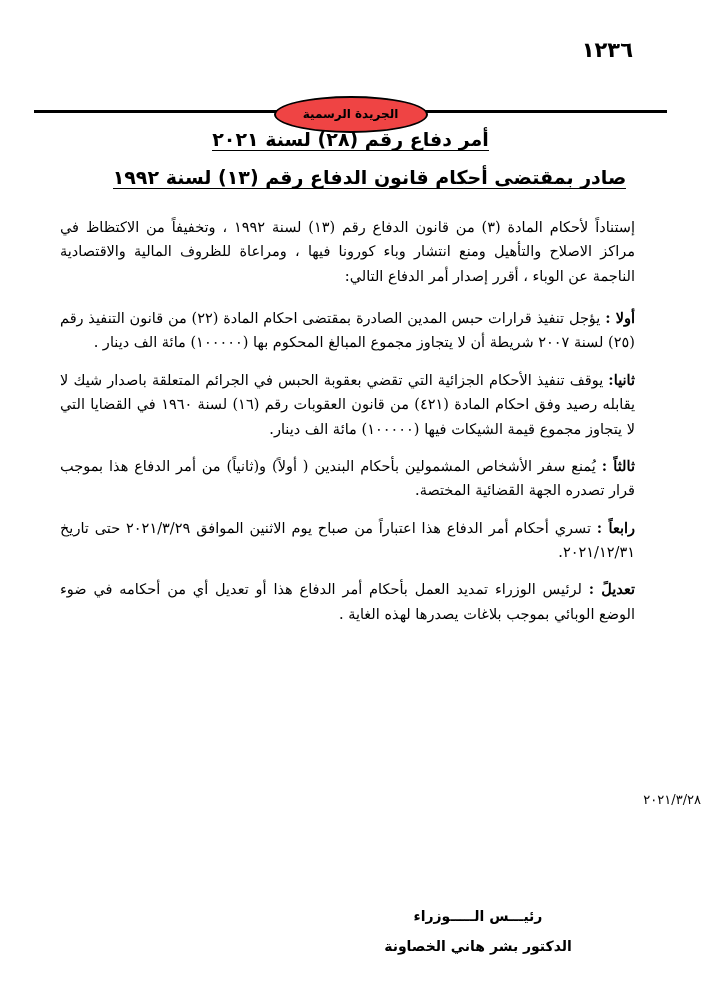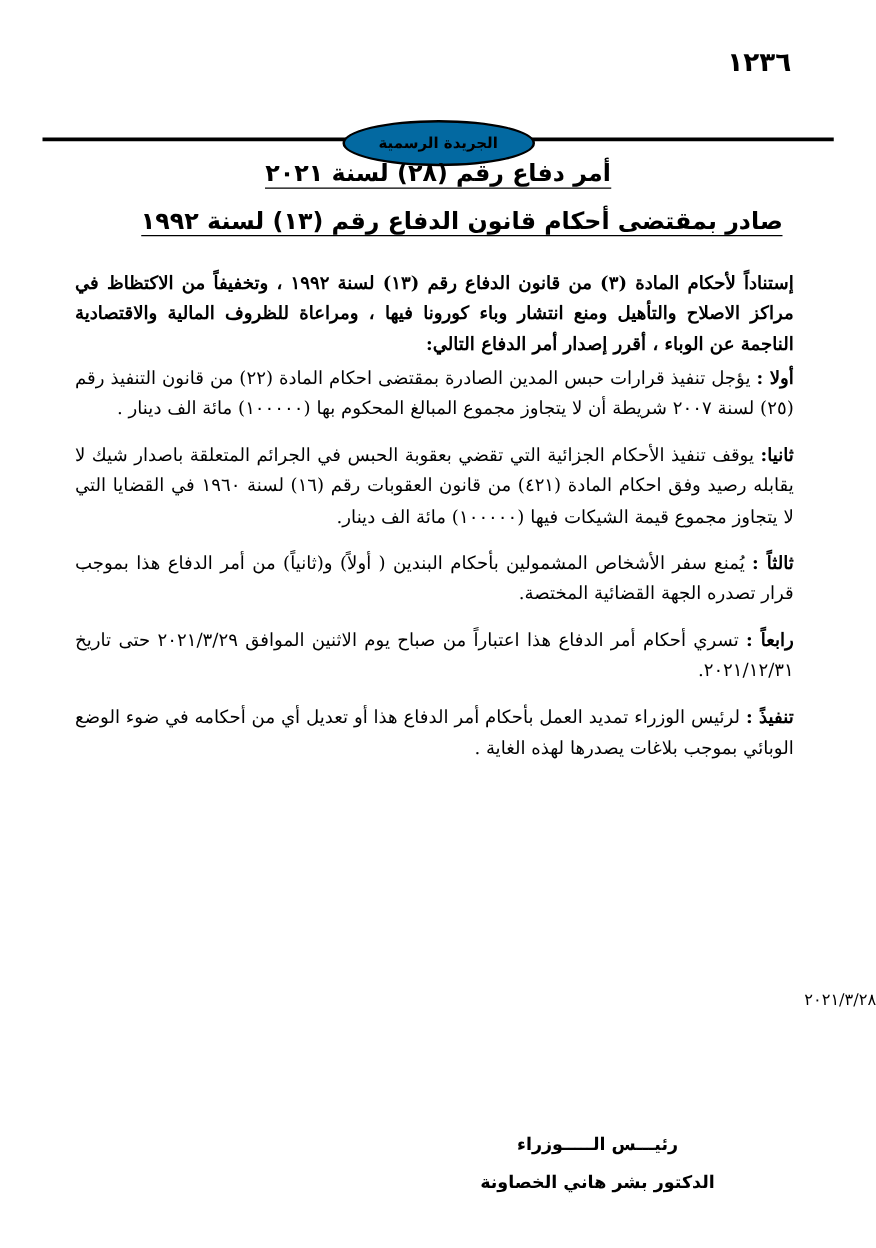--- a/index.html
+++ b/index.html
@@ -51,21 +51,21 @@
   .header-oval {
     position: absolute;
     top: 58px;
     left: 0;
     right: 0;
     margin: 0 auto;
     width: 150px;
     height: 33px;
     border: 2px solid #000;
     border-radius: 50%;
-    background: #0369a1;
+    background: #ef4444;
     display: flex;
     align-items: center;
     justify-content: center;
   }
   .header-oval span {
     font-size: 12px;
     font-weight: 700;
     color: #000;
     line-height: 1;
     padding-bottom: 1px;
@@ -109,21 +109,21 @@
     text-align: justify;
   }
   p.para {
     font-size: 14.5px;
     line-height: 1.68;
     margin: 0 0 13px 0;
     text-align: justify;
     text-justify: inter-word;
     font-family: "DejaVu Serif", serif;
   }
-  p.para.intro { margin-bottom: 3px; font-weight: bold; }
+  p.para.intro { margin-bottom: 18px; }
   .lbl {
     font-weight: 700;
   }
   .hang {
     padding-right: 0;
   }
 
   
   .doc-date {
     position: absolute;
@@ -197,21 +197,21 @@
       <span>يُمنع سفر الأشخاص المشمولين بأحكام البندين ( أولاً) و(ثانياً) من أمر الدفاع هذا بموجب قرار تصدره الجهة القضائية المختصة.</span>
     </p>
 
     <p class="para hang">
       <span class="lbl">رابعاً :</span>
       <span>تسري أحكام أمر الدفاع هذا اعتباراً من صباح يوم الاثنين الموافق ٢٠٢١/٣/٢٩ حتى تاريخ ٢٠٢١/١٢/٣١.</span>
     </p>
 
 
     <p class="para hang">
-      <span class="lbl">تنفيذً :</span>
+      <span class="lbl">تعديلً :</span>
       <span>لرئيس الوزراء تمديد العمل بأحكام أمر الدفاع هذا أو تعديل أي من أحكامه في ضوء الوضع الوبائي بموجب بلاغات يصدرها لهذه الغاية .</span>
     </p>
   </div>
 
   <div class="doc-date">٢٠٢١/٣/٢٨</div>
 
   <div class="signature">
     <div class="sig-title">رئيـــس الـــــوزراء</div>
     <div class="sig-name">الدكتور بشر هاني الخصاونة</div>
   </div>

